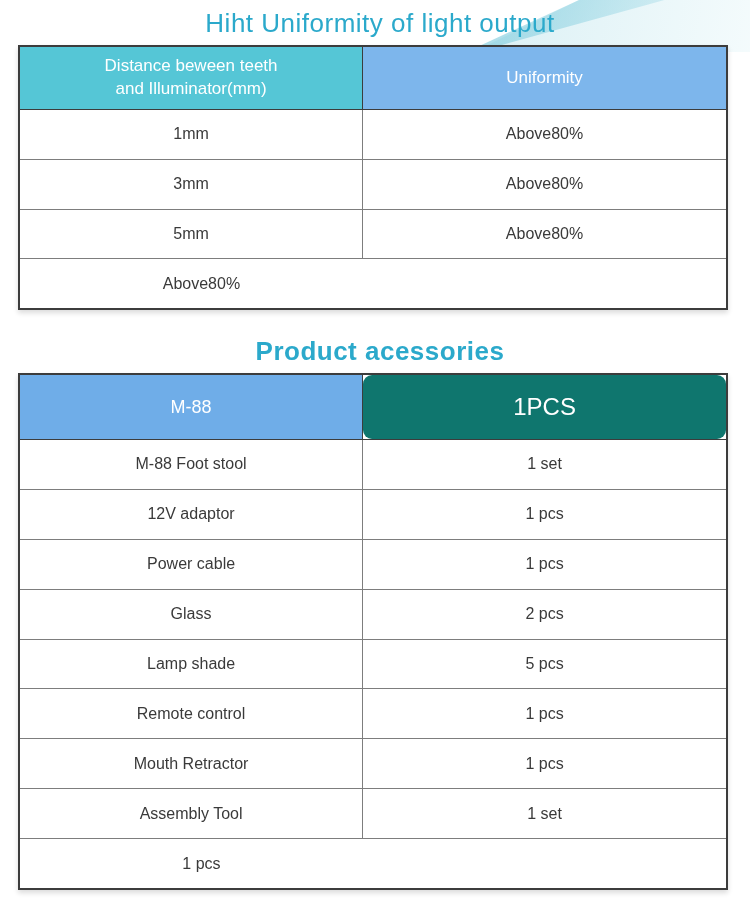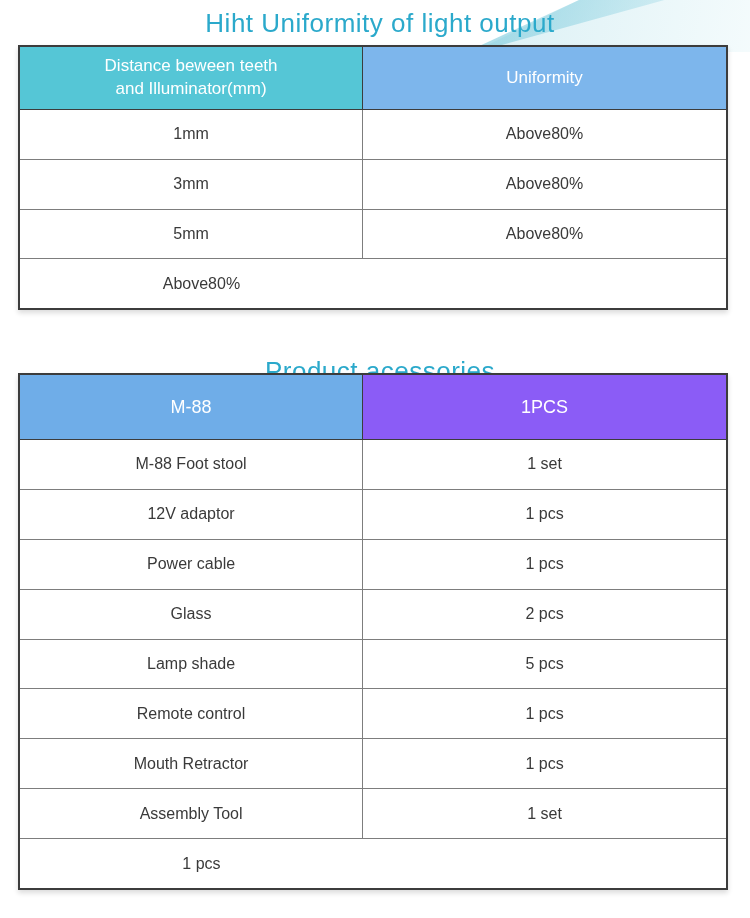--- a/index.html
+++ b/index.html
@@ -35,21 +35,21 @@
     position: absolute;
     left: 0; width: 750px;
     text-align: center;
     color: #2ba9cb;
     font-size: 26px;
     letter-spacing: 0.5px;
     font-weight: 400;
     padding-left: 10px;
   }
   #title-1 { top: 8px; }
-  #title-2 { top: 356px; }
+  #title-2 { top: 336px; font-weight: bold; }
 
   .spec-table {
     position: absolute;
     left: 18px;
     width: 710px;
     border: 2px solid #3c3c3c;
     background: #ffffff;
     display: flex;
     flex-direction: column;
     box-shadow: 0 3px 5px rgba(0,0,0,0.14);
@@ -79,21 +79,21 @@
     font-size: 17px;
     white-space: pre-line;
     line-height: 1.35;
   }
   .t-head .t-cell.left { border-right: 1px solid #3c3c3c; }
   .t-head + .t-row { border-top: 1px solid #3c3c3c; }
 
   #table-uniformity .t-head .left  { background: #55c6d6; }
   #table-uniformity .t-head .right { background: #7db6ec; }
   #table-accessories .t-head .left  { background: #6fade8; font-size: 18px; }
-  #table-accessories .t-head .right { background: #8b5cf6; font-size: 18px; }
+  #table-accessories .t-head .right { background: #0f766e; font-size: 24px; border-radius: 9px; }
 </style>
 </head>
 <body>
 
 <div class="page">
 
   <div class="deco">
     <div class="wash"></div>
     <div class="streak"></div>
   </div>

